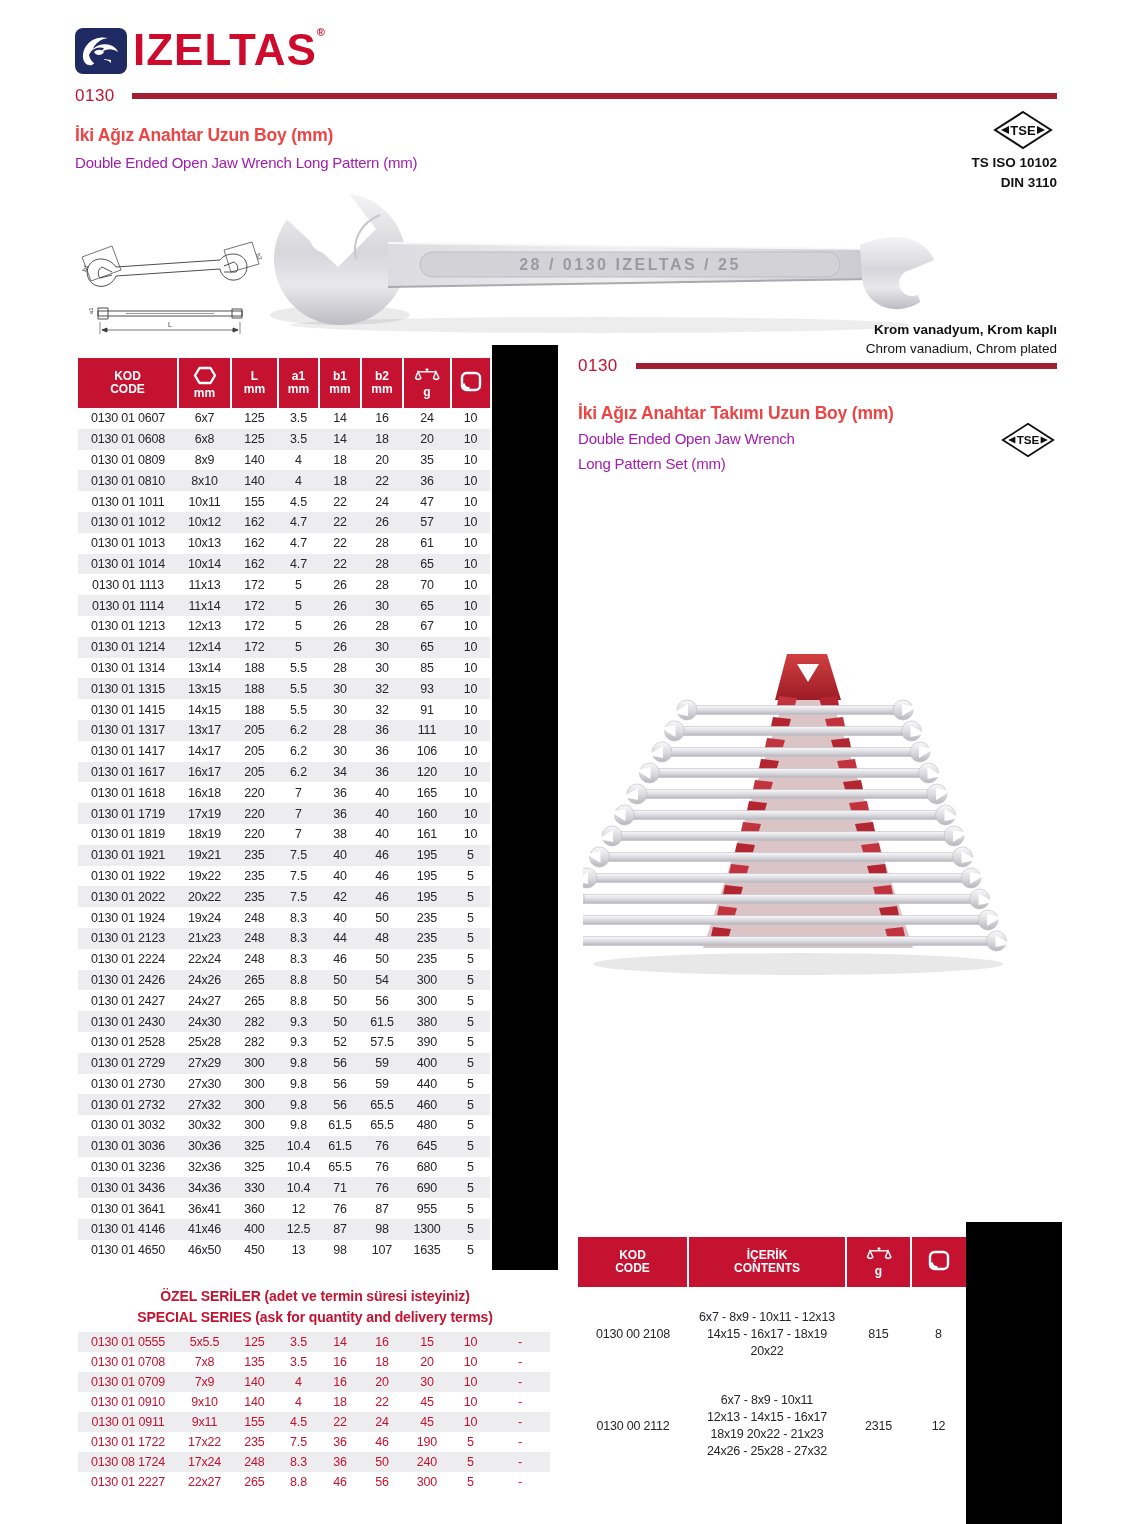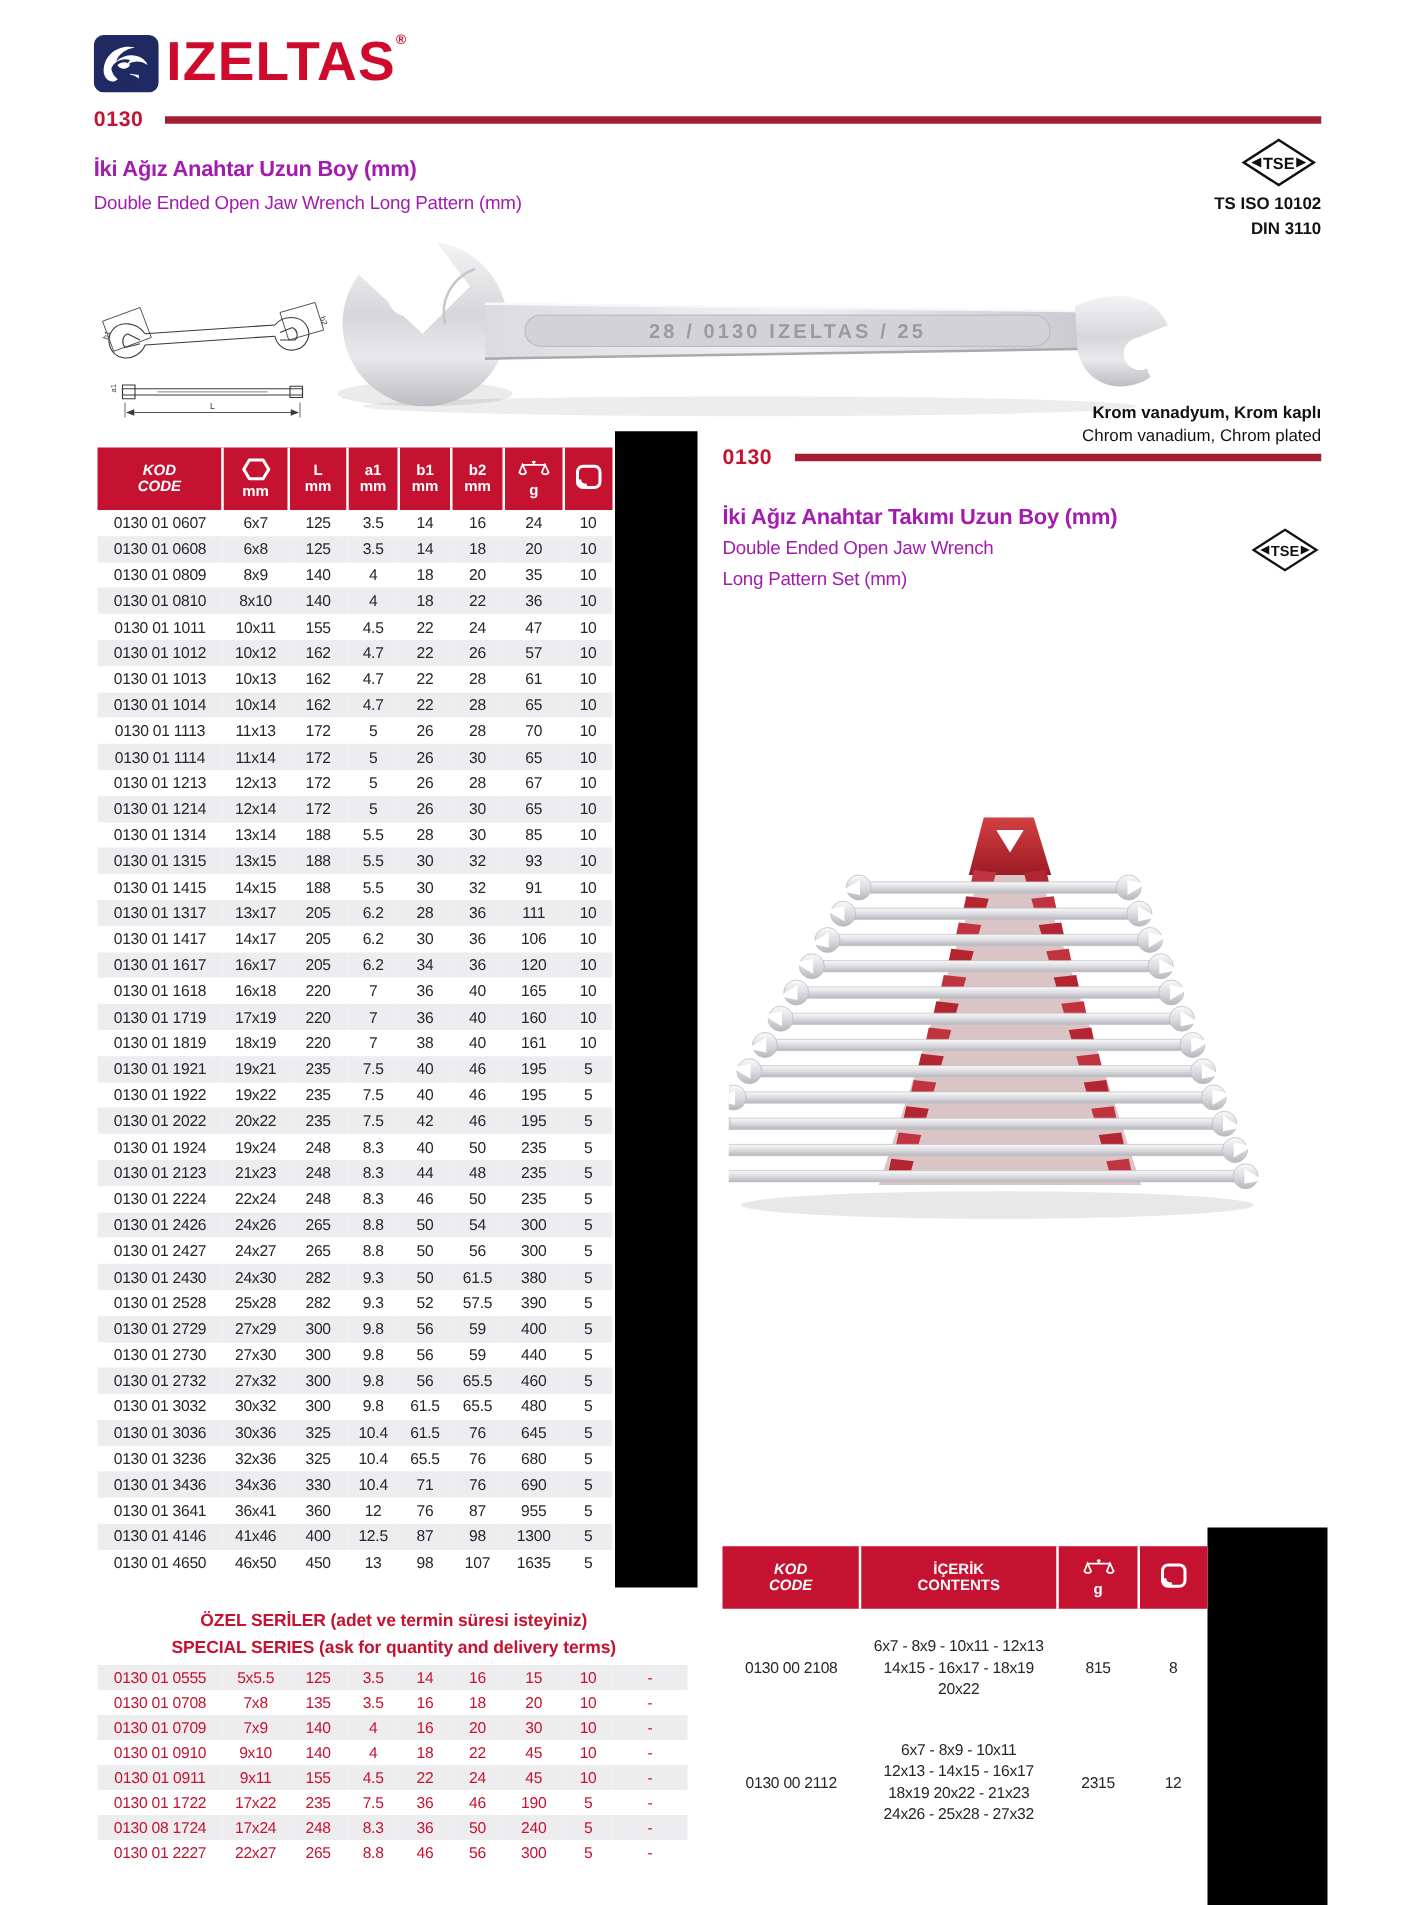--- a/index.html
+++ b/index.html
@@ -14,28 +14,28 @@
   html,body{background:#fff;}
   body{font-family:"Liberation Sans","DejaVu Sans",sans-serif;color:var(--ink);}
   #page{position:relative;width:1133px;height:1524px;background:#fff;margin:0 auto;overflow:hidden;}
 
   
   .logo{position:absolute;left:75px;top:28px;display:flex;align-items:flex-start;gap:6px;}
   .logo-icon{width:52px;height:46px;}
   .logo-word{font-size:44px;font-weight:800;color:var(--logo-red);letter-spacing:1px;transform:scaleX(.88) scaleY(1.02);transform-origin:left top;line-height:44px;}
   .logo-reg{font-size:11px;font-weight:700;color:var(--logo-red);vertical-align:top;position:relative;top:-2px;}
 
-  .sec-code{position:absolute;font-size:17px;font-weight:700;color:var(--red);letter-spacing:.5px;text-align:center;}
+  .sec-code{position:absolute;font-size:17px;font-weight:400;color:var(--red);letter-spacing:.5px;text-align:center;}
   .code-left{left:75px;top:86px;}
   .code-right{left:578px;top:356px;}
   .rule{position:absolute;height:6px;background:var(--rule);}
   .rule-left{left:132px;top:93px;width:925px;}
   .rule-right{left:636px;top:363px;width:421px;}
 
-  .title-tr{font-size:17.5px;font-weight:700;color:#a21caf;letter-spacing:-.2px;}
+  .title-tr{font-size:17.5px;font-weight:700;color:#ef4444;letter-spacing:-.2px;}
   .title-en{font-size:15px;font-weight:400;color:#a21caf;letter-spacing:-.2px;}
   .titles-left{position:absolute;left:75px;top:122px;line-height:27px;}
   .titles-right{position:absolute;left:578px;top:400px;line-height:26px;}
   .titles-right .title-en{line-height:25px;}
 
   .standards{position:absolute;left:757px;top:153px;width:300px;text-align:right;font-size:13.5px;font-weight:700;line-height:20px;color:#121214;}
   .material{position:absolute;left:700px;top:320px;width:357px;text-align:right;font-size:13.5px;line-height:19px;color:#121214;}
   .material .m1{font-weight:700;}
   .tse{position:absolute;}
   .tse-top{left:993px;top:110px;width:60px;height:40px;}
@@ -47,21 +47,21 @@
   .photo-set{position:absolute;left:583px;top:648px;width:452px;height:332px;}
 
   
   .blackbar{position:absolute;background:#000;}
   .blackbar-left{left:492px;top:345px;width:66px;height:925px;}
   .blackbar-right{left:966px;top:1222px;width:96px;height:302px;}
 
   
   table{border-collapse:collapse;table-layout:fixed;}
   thead th{background:var(--red);color:#fff;font-size:12px;font-weight:700;text-align:center;vertical-align:middle;height:50px;border-left:2px solid #fff;line-height:13px;padding:0;}
-  thead th:first-child{border-left:none;font-style:italic;}
+  thead th:first-child{border-left:none;}
   tbody td{font-size:12.5px;color:var(--ink);text-align:center;vertical-align:middle;padding:0 2px;letter-spacing:-.2px;}
   .hicon{display:block;margin:0 auto 2px auto;}
 
   .main-table-wrap{position:absolute;left:78px;top:358px;}
   .main-table{width:412px;}
   .main-table tbody tr{height:20.8px;}
   .main-table tbody tr:nth-child(even){background:var(--stripe);}
 
   .special-wrap{position:absolute;left:78px;top:1286px;width:474px;}
   .special-title{color:var(--red);font-weight:700;font-size:14px;text-align:center;line-height:21px;letter-spacing:-.1px;}

